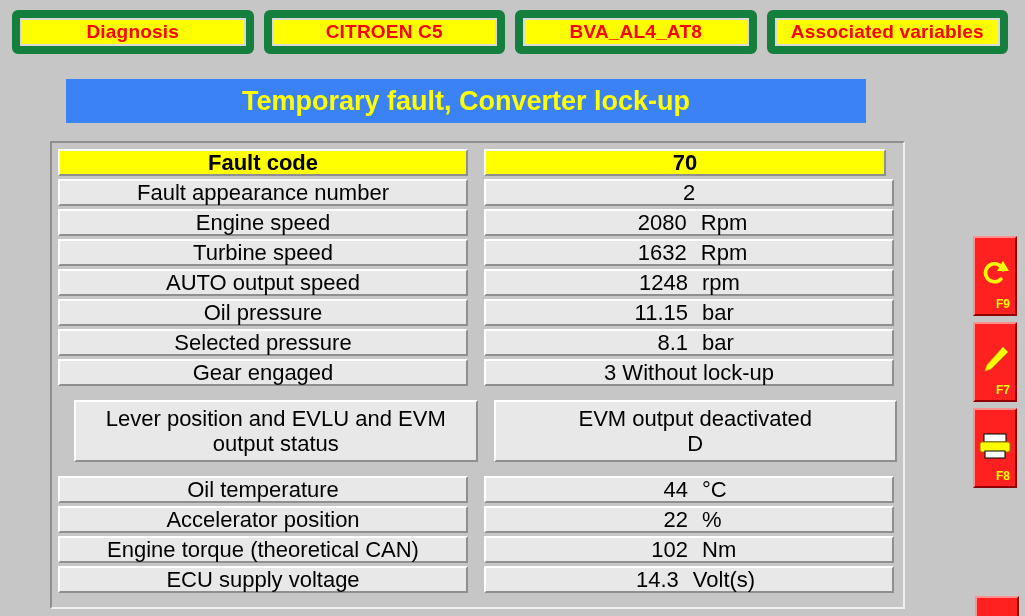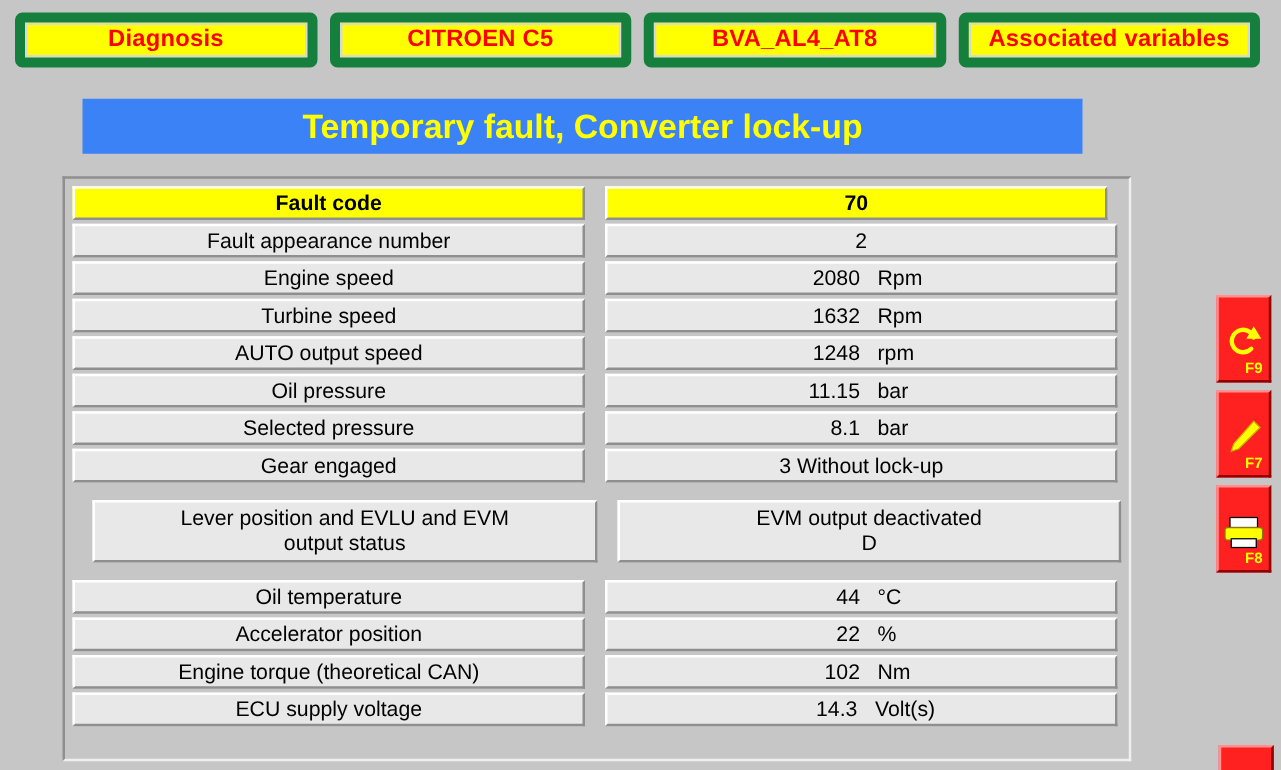--- a/index.html
+++ b/index.html
@@ -75,32 +75,32 @@
   .rows {
     display: flex;
     flex-direction: column;
     gap: 3px;
   }
   .row {
     display: flex;
     gap: 16px;
     height: 27px;
   }
-  .row.tall { height: 50px; padding-left: 16px; }
+  .row.tall { height: 62px; padding-left: 16px; }
   .cell {
     background: #e8e8e8;
     border-top: 2px solid #ffffff;
     border-left: 2px solid #ffffff;
     border-right: 2px solid #8f8f8f;
     border-bottom: 2px solid #8f8f8f;
     display: flex;
     align-items: center;
     justify-content: center;
     text-align: center;
-    font-size: 17px;
+    font-size: 22px;
     color: #000000;
     box-sizing: border-box;
     line-height: 1.15;
   }
   .cell.label { width: 410px; }
   .cell.value { width: 410px; }
   .cell.multiline { flex-direction: column; }
   .cell.multiline span { display: block; }
 
   .row.header .cell {
@@ -126,21 +126,21 @@
     position: absolute;
     right: 6px;
     top: 236px;
     width: 46px;
     display: flex;
     flex-direction: column;
     gap: 6px;
   }
   .fkey {
     width: 44px;
-    height: 70px;
+    height: 80px;
     background: #ff2020;
     border-top: 2px solid #ff9090;
     border-left: 2px solid #ff9090;
     border-right: 2px solid #900000;
     border-bottom: 2px solid #900000;
     position: relative;
     cursor: pointer;
     box-sizing: border-box;
   }
   .fkey .glyph {

